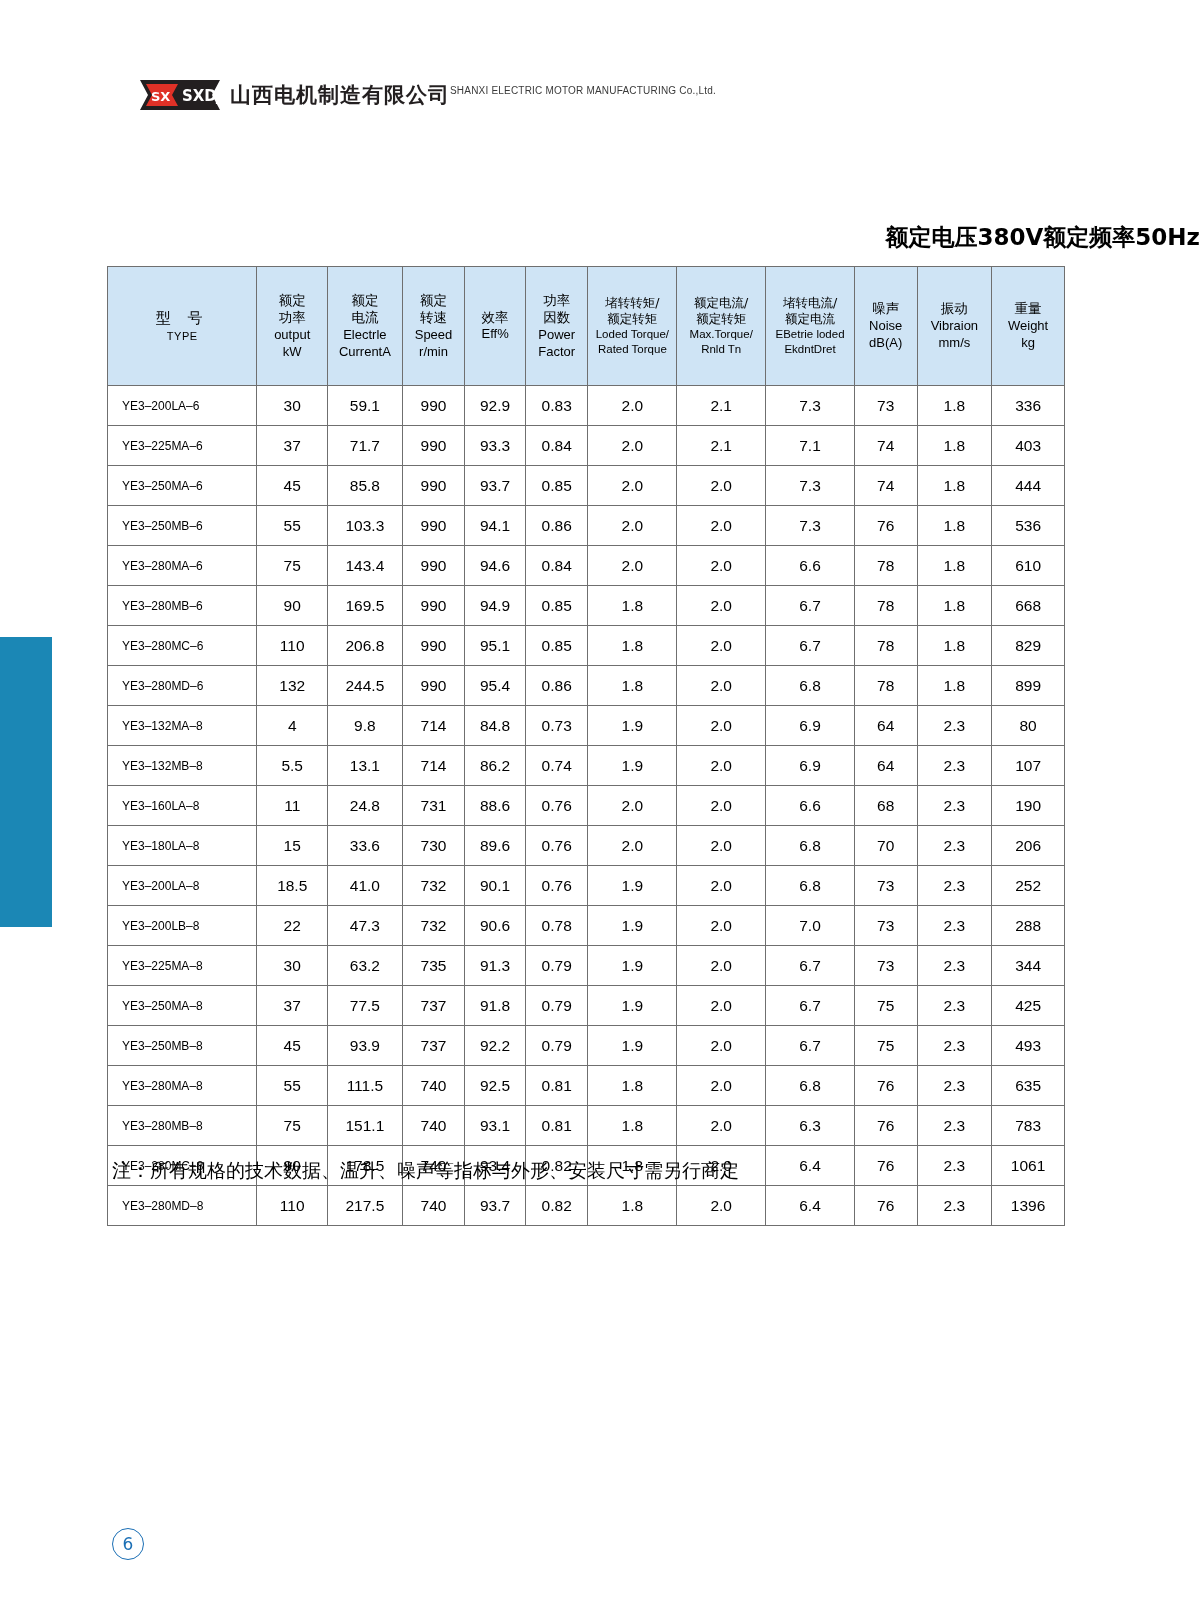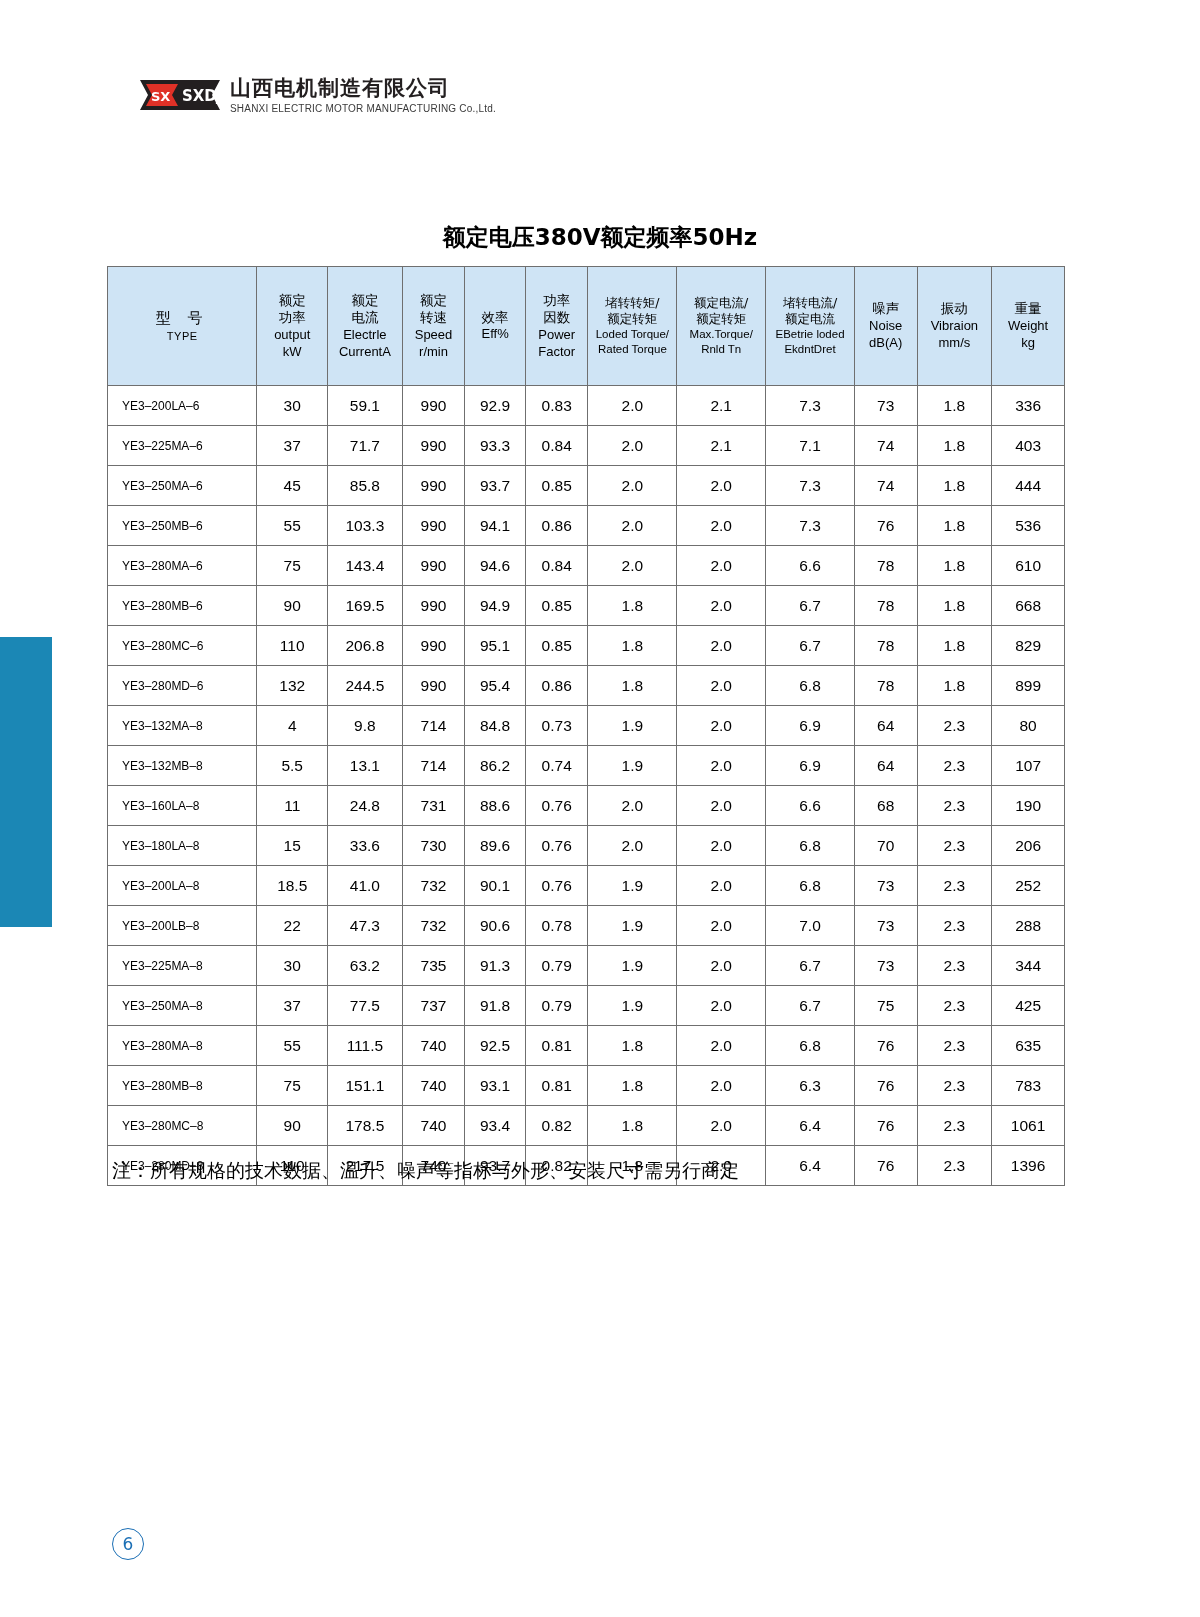--- a/index.html
+++ b/index.html
@@ -38,21 +38,21 @@
     height: 46px;
     position: relative;
     display: flex;
     align-items: center;
     justify-content: center;
   }
   .logo-mark svg { display: block; }
   .logo-text {
     margin-left: 8px;
     display: flex;
-    flex-direction: column;
+    flex-direction: row;
     justify-content: center;
   }
   .logo-cn {
     font-size: 21px;
     font-weight: bold;
     color: #231f20;
     letter-spacing: 1px;
     line-height: 1.15;
     font-family: "DejaVu Sans", sans-serif;
   }
@@ -63,21 +63,21 @@
     margin-top: 2px;
     white-space: nowrap;
   }
 
   
   .table-title {
     position: absolute;
     left: 0;
     right: 0;
     top: 222px;
-    text-align: center;
+    text-align: right;
     font-size: 23px;
     font-weight: bold;
     color: #000;
     font-family: "DejaVu Sans", sans-serif;
   }
 
   
   .table-wrap {
     position: absolute;
     left: 107px;
@@ -527,20 +527,34 @@
           <td>91.8</td>
           <td>0.79</td>
           <td>1.9</td>
           <td>2.0</td>
           <td>6.7</td>
           <td>75</td>
           <td>2.3</td>
           <td>425</td>
         </tr>
         <tr>
+          <td class="type-cell">YE3–250MB–8</td>
+          <td>45</td>
+          <td>93.9</td>
+          <td>737</td>
+          <td>92.2</td>
+          <td>0.79</td>
+          <td>1.9</td>
+          <td>2.0</td>
+          <td>6.7</td>
+          <td>75</td>
+          <td>2.3</td>
+          <td>493</td>
+        </tr>
+        <tr>
           <td class="type-cell">YE3–280MA–8</td>
           <td>55</td>
           <td>111.5</td>
           <td>740</td>
           <td>92.5</td>
           <td>0.81</td>
           <td>1.8</td>
           <td>2.0</td>
           <td>6.8</td>
           <td>76</td>

